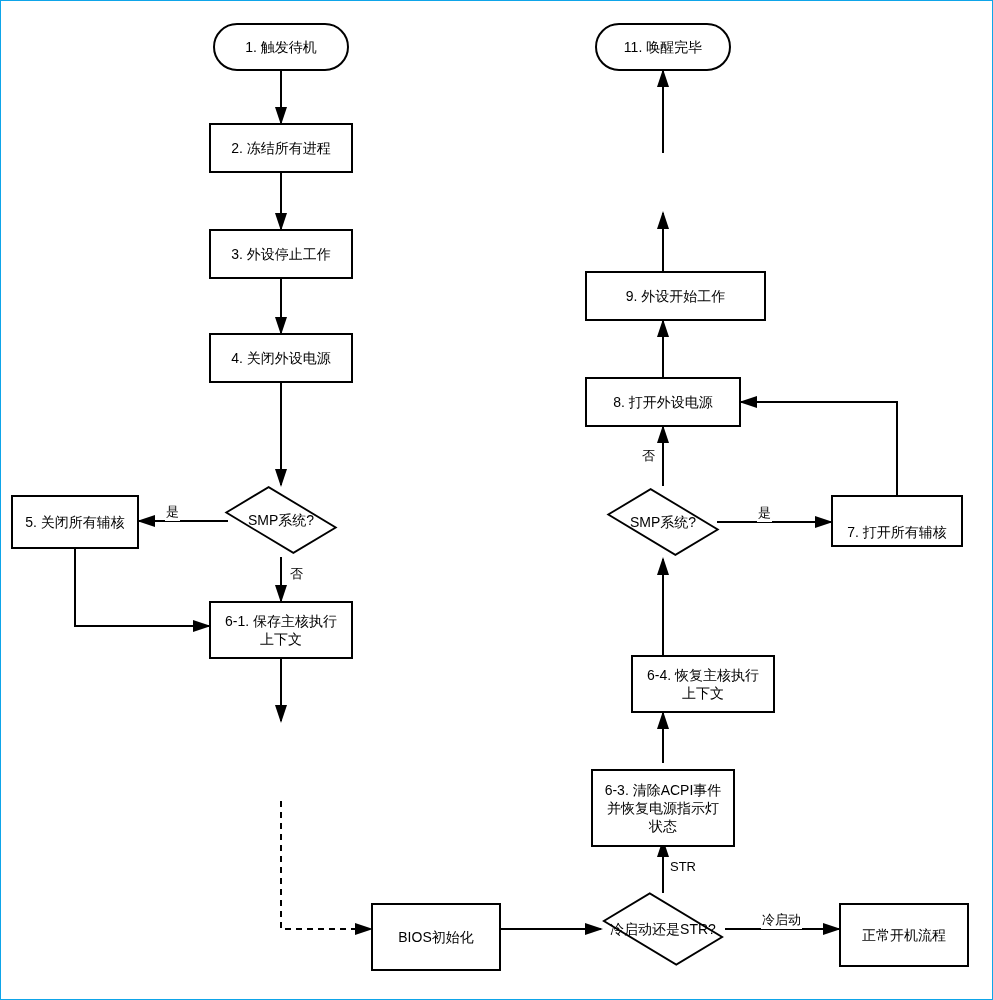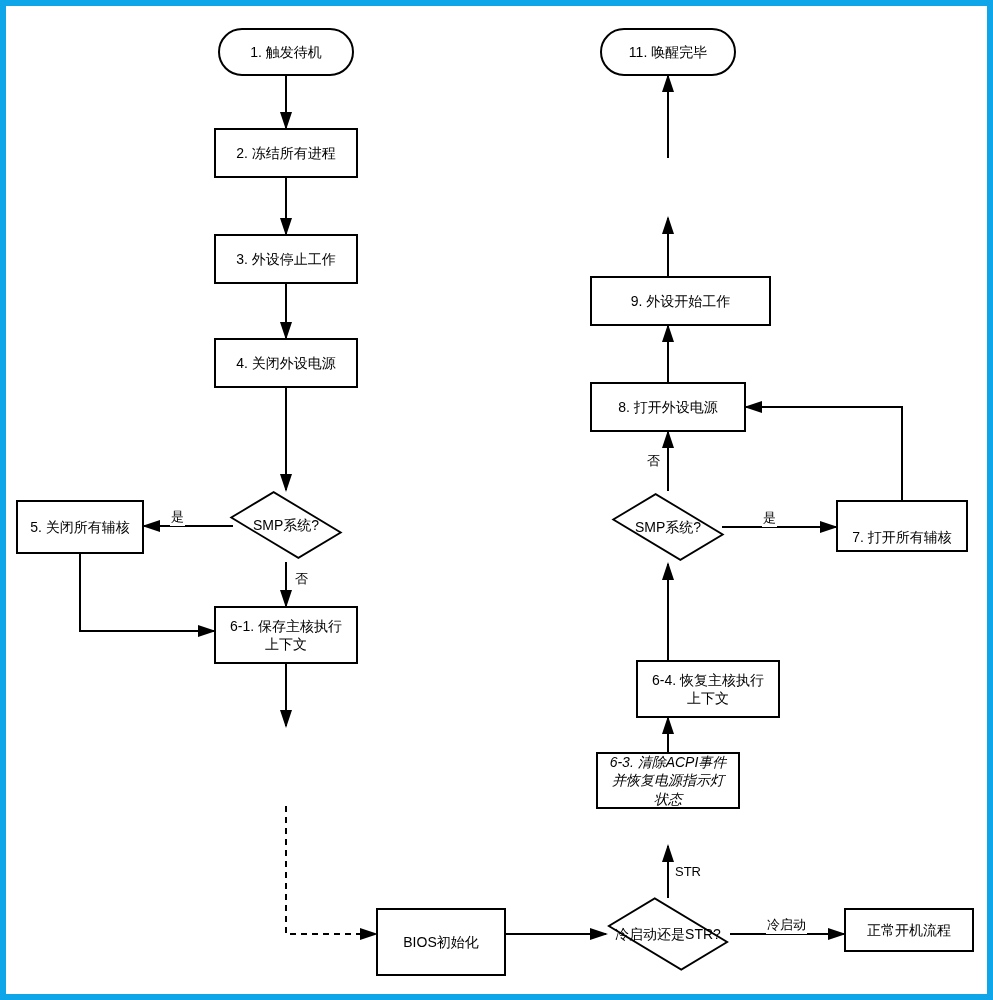--- a/index.html
+++ b/index.html
@@ -8,21 +8,21 @@
     padding: 0;
     background: #fff;
     font-family: "Microsoft YaHei", "SimSun", sans-serif;
     font-size: 14px;
     color: #000;
   }
   .canvas {
     position: relative;
     width: 993px;
     height: 1000px;
-    border: 6px solid #0ea5e9;
+    border: 1px solid #0ea5e9;
     padding-left: 16px;
   }
   .node {
     position: absolute;
     border: 2px solid #000;
     background: #fff;
     display: flex;
     align-items: center;
     justify-content: center;
     text-align: center;
@@ -154,25 +154,25 @@
 
   <div class="node" style="left:370px; top:902px; width:130px; height:68px;">
     <span>BIOS初始化</span>
   </div>
 
   <div class="diamond" style="left:602px; top:892px; width:120px; height:72px;">
     <div class="diamond-shape" style="width:84px; height:54px;"></div>
     <div class="diamond-label">冷启动还是STR?</div>
   </div>
 
-  <div class="node" style="left:838px; top:902px; width:130px; height:44px;">
+  <div class="node" style="left:838px; top:902px; width:130px; height:64px;">
     <span>正常开机流程</span>
   </div>
 
-  <div class="node" style="left:590px; top:746px; width:144px; height:57px;font-style:italic;">
+  <div class="node" style="left:590px; top:768px; width:144px; height:78px;">
     <span>6-3. 清除ACPI事件并恢复电源指示灯状态</span>
   </div>
 
   <div class="node" style="left:590px; top:654px; width:144px; height:58px;margin-left:40px;">
     <span>6-4. 恢复主核执行上下文</span>
   </div>
 
   <div class="diamond" style="left:607px; top:486px;">
     <div class="diamond-shape"></div>
     <div class="diamond-label">SMP系统?</div>

